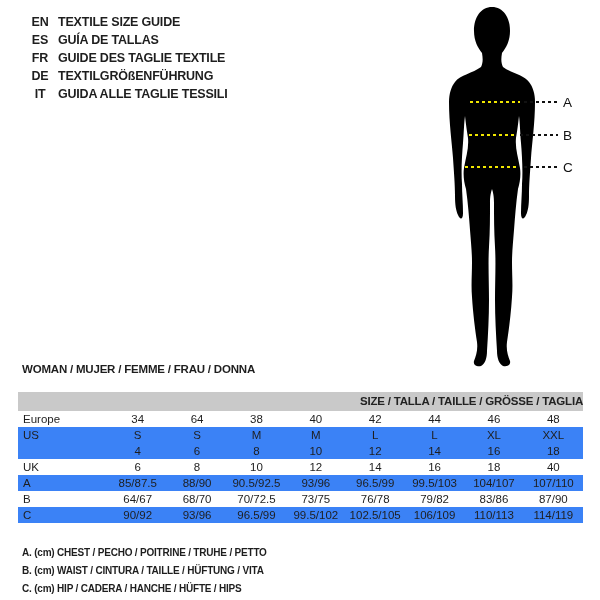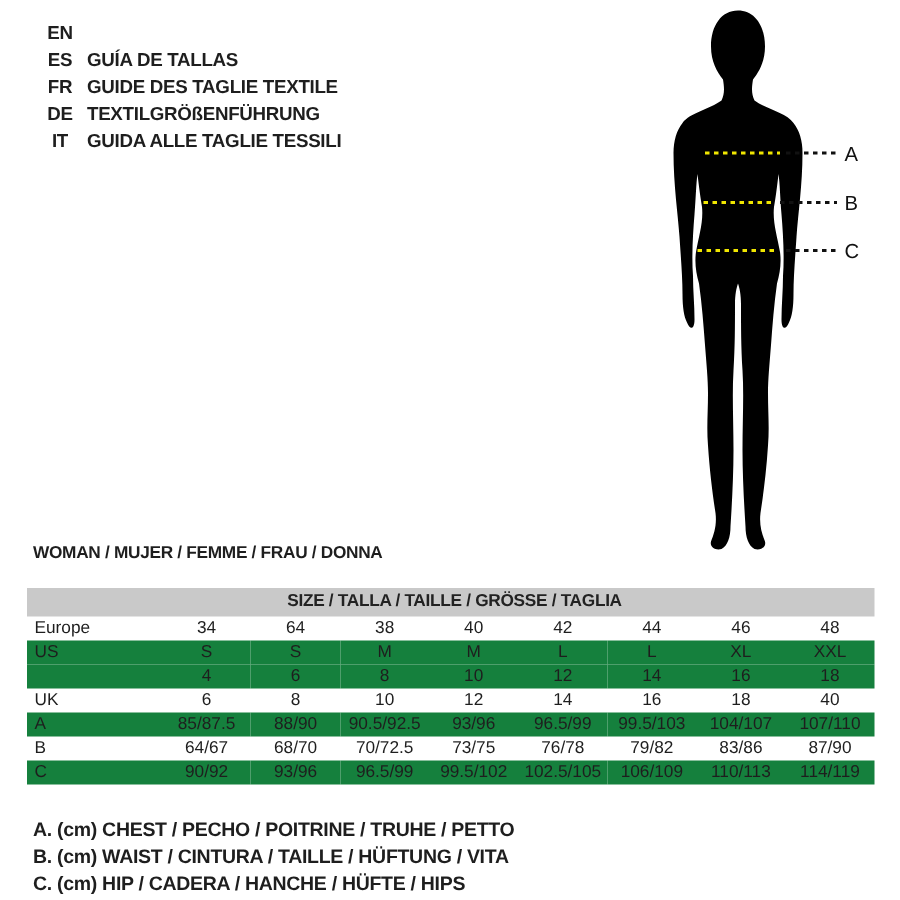--- a/index.html
+++ b/index.html
@@ -16,38 +16,39 @@
   .figure{position:absolute;left:432px;top:5px;width:150px;height:363px;}
   
   .section-title{position:absolute;left:22px;top:363px;font-size:11.5px;font-weight:700;letter-spacing:-0.2px;}
   
   .size-table{
     position:absolute;left:18px;top:392px;width:565px;border-collapse:collapse;table-layout:fixed;
     font-size:11.5px;
   }
   .size-table td,.size-table th{padding:0;height:16px;line-height:16px;text-align:center;font-weight:400;white-space:nowrap;}
   .size-table th.table-head{
-    background:#c9c9c9;text-align:center;padding-left:5px;height:14px;line-height:19px;
+    background:#c9c9c9;text-align:right;padding-left:5px;height:14px;line-height:19px;
     font-weight:600;letter-spacing:-0.2px;font-size:11.5px;color:#222;
   }
   .size-table td.rowlabel{text-align:left;padding-left:5px;margin-left:24px;}
-  .size-table tr.shaded td{background:#15803d;}
+  .size-table tr.shaded td{background:#3b82f6;}
   .size-table col.labelcol{width:90px;}
   
   .legend-block{position:absolute;left:22px;top:544px;}
-  .legend-line{height:18px;line-height:18px;font-size:13px;font-weight:700;letter-spacing:-0.2px;white-space:nowrap;}
+  .legend-line{height:18px;line-height:18px;font-size:10px;font-weight:700;letter-spacing:-0.2px;white-space:nowrap;}
 </style>
 </head>
 <body>
 
 <div id="canvas">
 
   <div class="lang-block">
     <div class="lang-row">
       <span class="lang-code">EN</span>
+      <span class="lang-title">TEXTILE SIZE GUIDE</span>
     </div>
     <div class="lang-row">
       <span class="lang-code">ES</span>
       <span class="lang-title">GUÍA DE TALLAS</span>
     </div>
     <div class="lang-row">
       <span class="lang-code">FR</span>
       <span class="lang-title">GUIDE DES TAGLIE TEXTILE</span>
     </div>
     <div class="lang-row">

